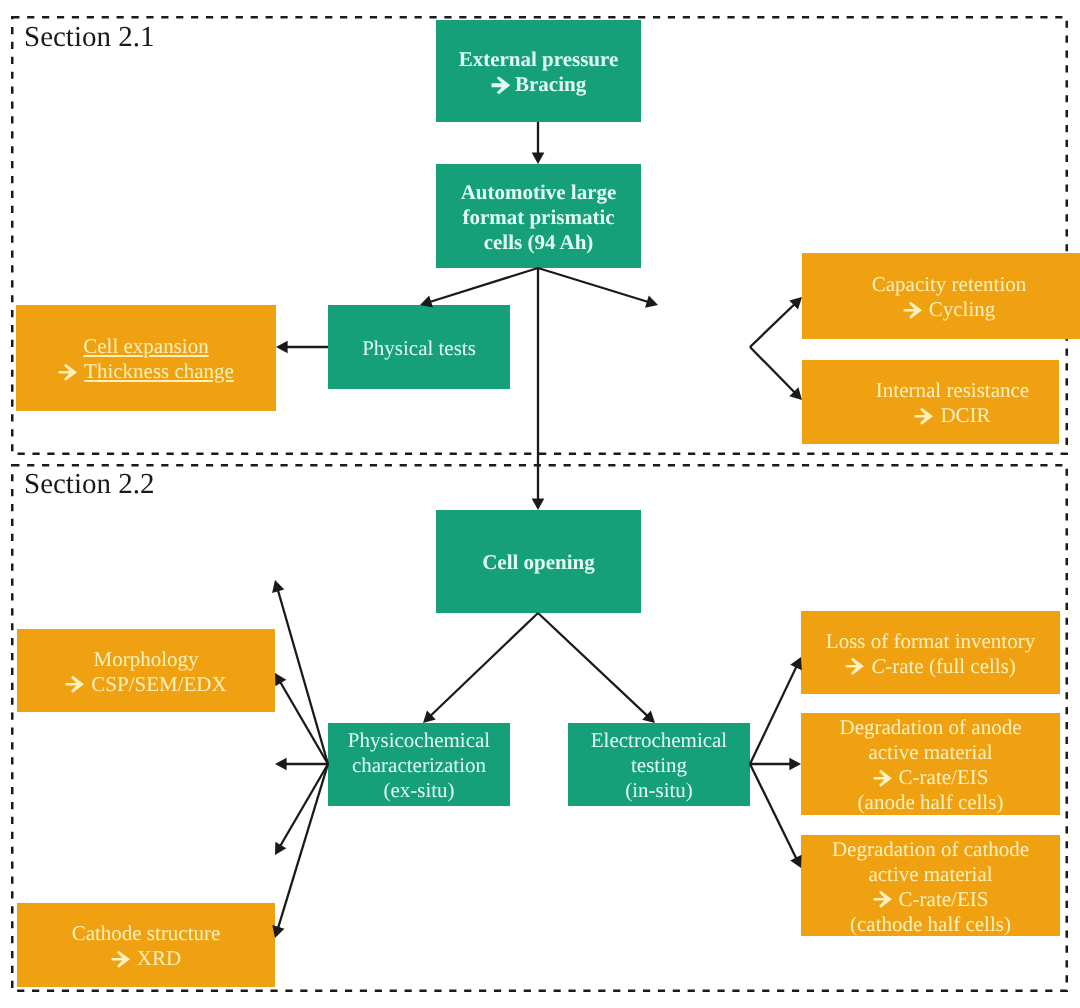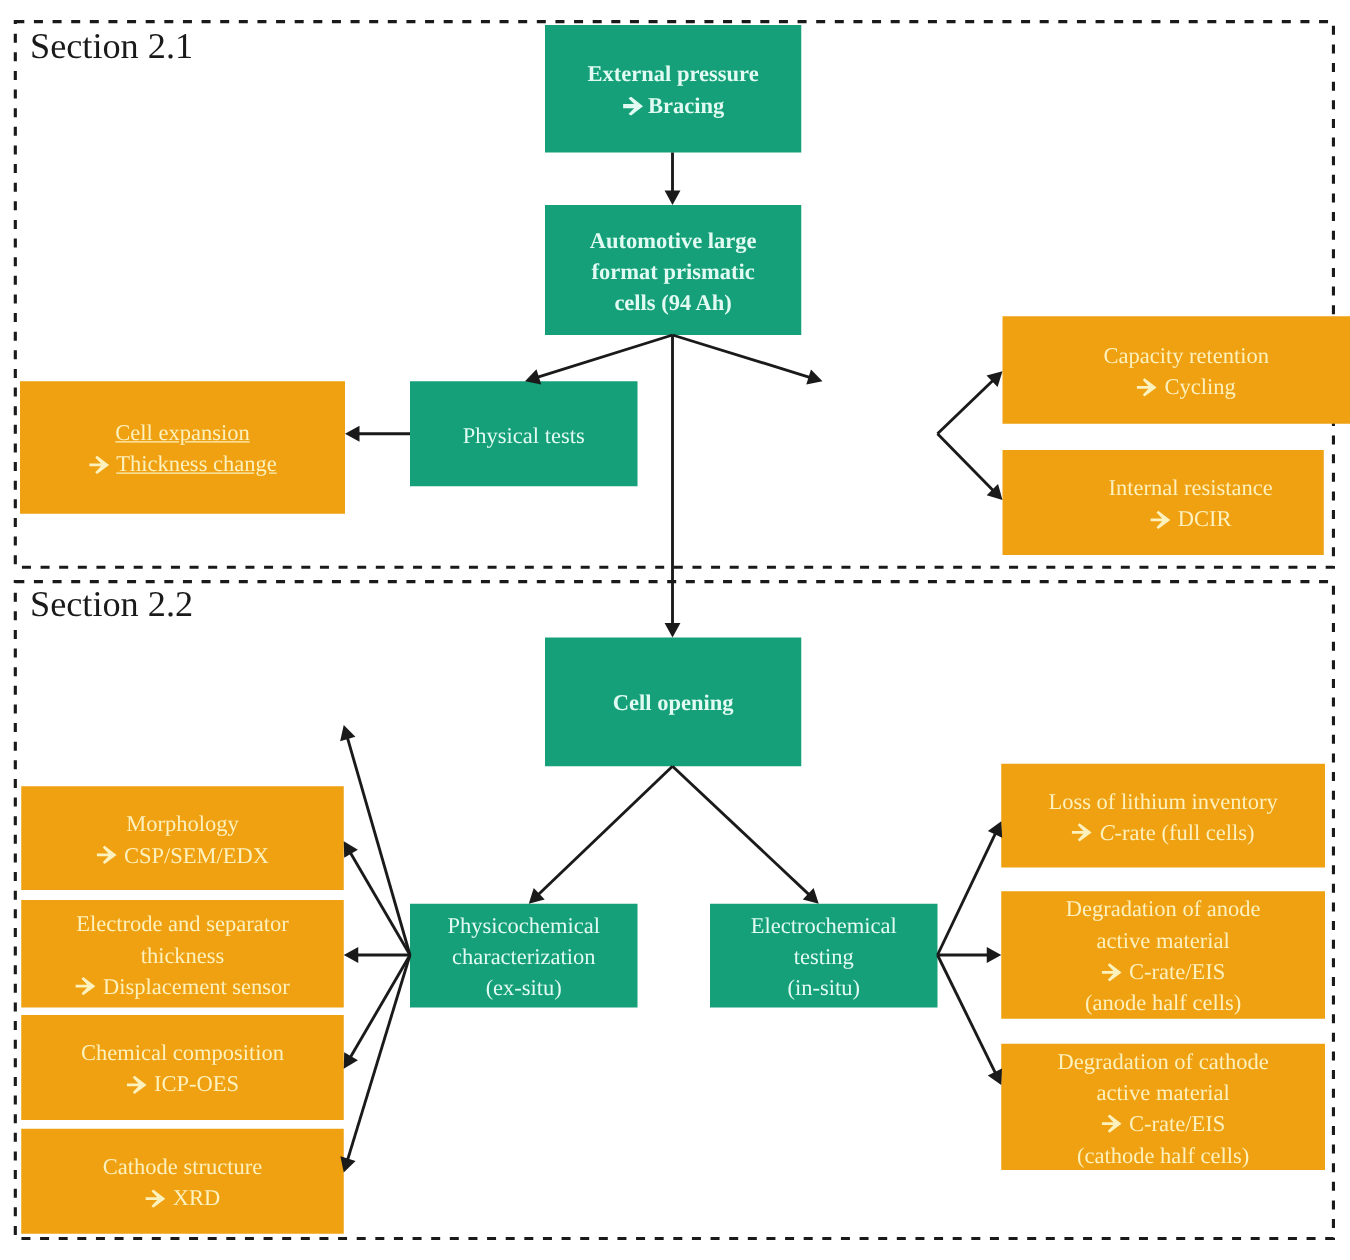--- a/index.html
+++ b/index.html
@@ -6,21 +6,21 @@
   html,body{margin:0;padding:0;background:#ffffff;}
   body{width:1080px;height:1008px;position:relative;overflow:hidden;
        font-family:"Liberation Serif",serif;
        -webkit-font-smoothing:antialiased;
        text-rendering:geometricPrecision;}
   #stage{position:absolute;left:0;top:0;width:1080px;height:1008px;}
   .sect{position:absolute;overflow:visible;}
   .sect-label{position:absolute;font-size:29px;line-height:21.5px;color:#1a1a1a;white-space:nowrap;}
   .node{position:absolute;box-sizing:border-box;display:flex;align-items:center;
         justify-content:center;}
-  .nt{width:100%;text-align:center;font-size:18px;line-height:25px;position:relative;top:1px;}
+  .nt{width:100%;text-align:center;font-size:21px;line-height:25px;position:relative;top:1px;}
   .ln{display:block;white-space:nowrap;}
   .lt i{font-style:italic;}
   .arr{display:inline-block;width:0.98em;height:0.88em;vertical-align:-0.155em;margin-right:0.26em;}
   .bold .arr{margin-right:0.17em;}
   .arr svg{display:block;width:100%;height:100%;}
   .green .arr svg path{fill:#e2fbf2;}
   .orange .arr svg path{fill:#fdf1be;}
   .green{background:#16a07a;color:#e2fbf2;}
   .orange{background:#efa111;color:#fdf1be;}
   .bold .nt{font-weight:bold;}
@@ -90,37 +90,20 @@
       </div>
     </div>
 <div class="node orange" style="left: 17px; top: 629px; width: 258px; height: 83px;">
       <div class="nt">
         <span class="ln">Morphology</span>
         <span class="ln arrowed"><span class="arr"><svg viewBox="0 0 21 19" preserveAspectRatio="none">
               <path d="M0.6 8.2 L11.6 8.2 L6.2 2.5 L7.9 0.8 L19.4 9.5 L7.9 18.2 L6.2 16.5 L11.6 10.8 L0.6 10.8 Z"></path>
             </svg></span><span class="lt">CSP/SEM/EDX</span></span>
       </div>
     </div>
-<div class="node orange" style="left: 17px; top: 720px; width: 258px; height: 86px;">
-      <div class="nt">
-        <span class="ln">Electrode and separator</span>
-        <span class="ln">thickness</span>
-        <span class="ln arrowed"><span class="arr"><svg viewBox="0 0 21 19" preserveAspectRatio="none">
-              <path d="M0.6 8.2 L11.6 8.2 L6.2 2.5 L7.9 0.8 L19.4 9.5 L7.9 18.2 L6.2 16.5 L11.6 10.8 L0.6 10.8 Z"></path>
-            </svg></span><span class="lt">Displacement sensor</span></span>
-      </div>
-    </div>
-<div class="node orange" style="left: 17px; top: 812px; width: 258px; height: 84px;">
-      <div class="nt">
-        <span class="ln">Chemical composition</span>
-        <span class="ln arrowed"><span class="arr"><svg viewBox="0 0 21 19" preserveAspectRatio="none">
-              <path d="M0.6 8.2 L11.6 8.2 L6.2 2.5 L7.9 0.8 L19.4 9.5 L7.9 18.2 L6.2 16.5 L11.6 10.8 L0.6 10.8 Z"></path>
-            </svg></span><span class="lt">ICP-OES</span></span>
-      </div>
-    </div>
 <div class="node orange" style="left: 17px; top: 903px; width: 258px; height: 84px; justify-content: center;">
       <div class="nt">
         <span class="ln">Cathode structure</span>
         <span class="ln arrowed"><span class="arr"><svg viewBox="0 0 21 19" preserveAspectRatio="none">
               <path d="M0.6 8.2 L11.6 8.2 L6.2 2.5 L7.9 0.8 L19.4 9.5 L7.9 18.2 L6.2 16.5 L11.6 10.8 L0.6 10.8 Z"></path>
             </svg></span><span class="lt">XRD</span></span>
       </div>
     </div>
 <div class="node green" style="left: 328px; top: 723px; width: 182px; height: 83px;">
       <div class="nt">
@@ -131,21 +114,21 @@
     </div>
 <div class="node green" style="left: 568px; top: 723px; width: 182px; height: 83px;">
       <div class="nt">
         <span class="ln">Electrochemical</span>
         <span class="ln">testing</span>
         <span class="ln">(in-situ)</span>
       </div>
     </div>
 <div class="node orange" style="left: 801px; top: 611px; width: 259px; height: 83px;">
       <div class="nt">
-        <span class="ln">Loss of lithium inventory</span>
+        <span class="ln">Loss of format inventory</span>
         <span class="ln arrowed"><span class="arr"><svg viewBox="0 0 21 19" preserveAspectRatio="none">
               <path d="M0.6 8.2 L11.6 8.2 L6.2 2.5 L7.9 0.8 L19.4 9.5 L7.9 18.2 L6.2 16.5 L11.6 10.8 L0.6 10.8 Z"></path>
             </svg></span><span class="lt ital"><i>C</i>-rate (full cells)</span></span>
       </div>
     </div>
 <div class="node orange" style="left: 801px; top: 713px; width: 259px; height: 102px;">
       <div class="nt">
         <span class="ln">Degradation of anode</span>
         <span class="ln">active material</span>
         <span class="ln arrowed"><span class="arr"><svg viewBox="0 0 21 19" preserveAspectRatio="none">

